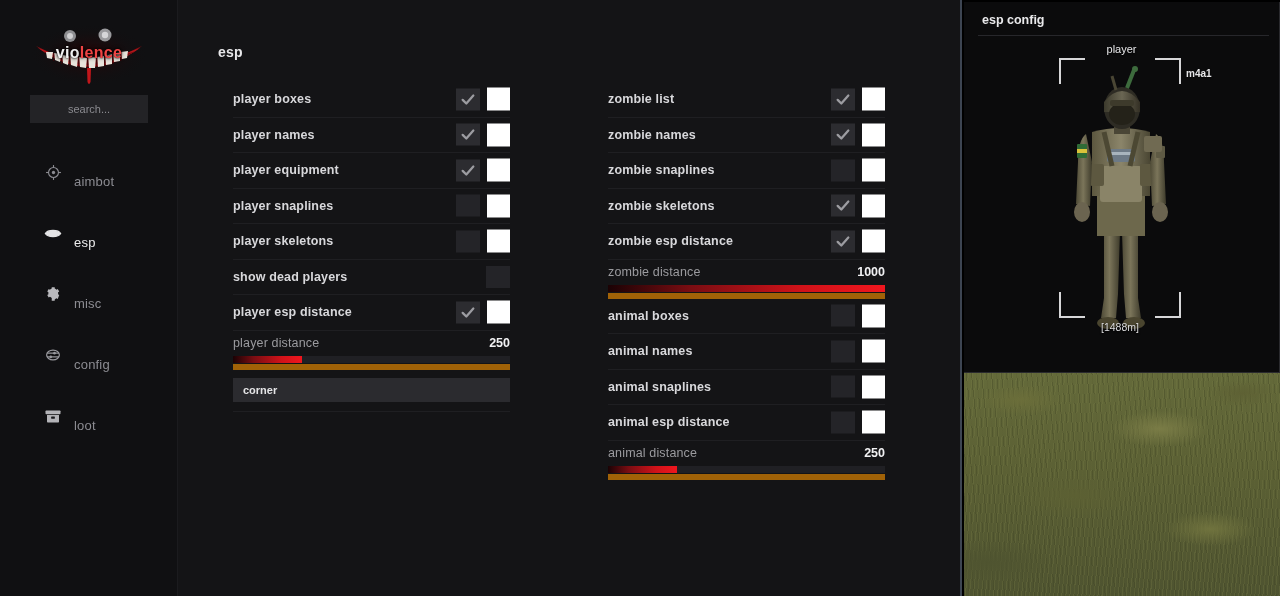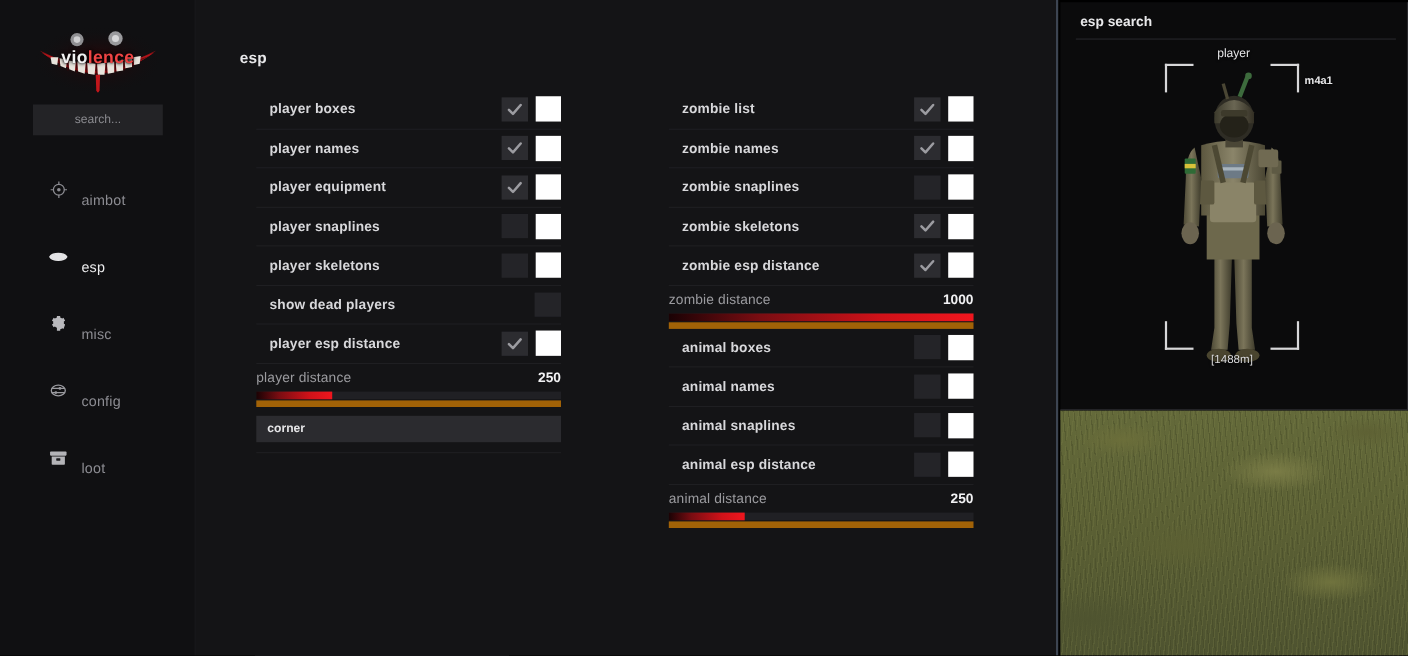--- a/index.html
+++ b/index.html
@@ -101,21 +101,20 @@
     position: relative;
     height: 35.5px;
     border-bottom: 1px solid #1f1f22;
     display: flex; align-items: center;
   }
   .row-label {
     font-size: 12.5px;
     color: #d8d8db;
     letter-spacing: .15px;
     font-weight: bold;
-    margin-left: 12px;
   }
   .row-ctrls {
     position: absolute; right: 0; top: 50%;
     transform: translateY(-50%);
     display: flex; align-items: center; gap: 7px;
   }
   .checkbox {
     width: 24px; height: 22px;
     background: #2c2c30;
     display: flex; align-items: center; justify-content: center;
@@ -580,21 +579,21 @@
       </div>
 
     </div>
   </div>
 
   <div class="preview-col">
 
     <div class="grass"></div>
 
     <div class="preview-panel">
-      <div class="preview-title">esp search</div>
+      <div class="preview-title">esp config</div>
       <div class="preview-divider"></div>
 
       <div class="esp-stage">
 
         <div class="esp-name">player</div>
 
         <svg width="316" height="330" viewBox="0 0 316 330" style="position:absolute;left:0;top:0;">
           <defs>
             <linearGradient id="cloth" x1="0" y1="0" x2="1" y2="0">
               <stop offset="0%" stop-color="#4e4a36"></stop>

